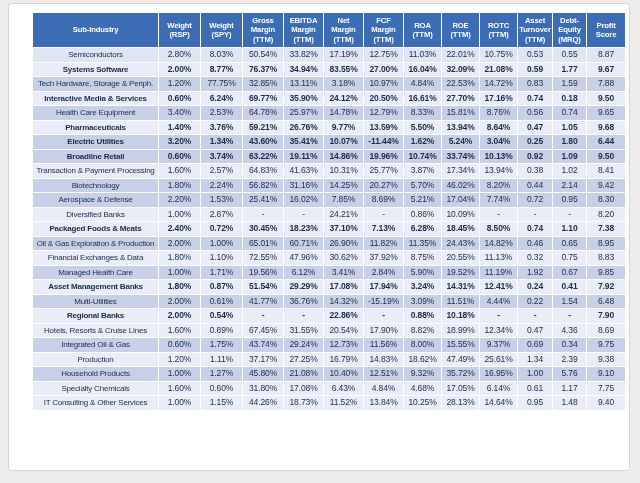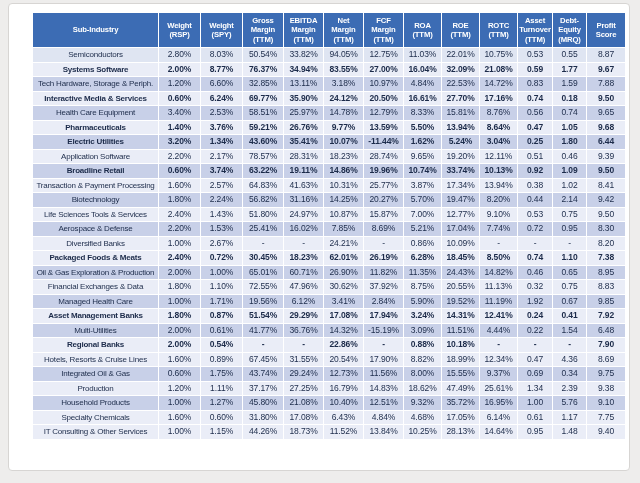--- a/index.html
+++ b/index.html
@@ -98,21 +98,21 @@
           <th>Profit<br>Score</th>
         </tr>
       </thead>
     <tbody>
         <tr class="band-mid">
           <td class="name">Semiconductors</td>
           <td>2.80%</td>
           <td>8.03%</td>
           <td>50.54%</td>
           <td>33.82%</td>
-          <td>94.05%</td>
+          <td>17.19%</td>
           <td>12.75%</td>
           <td>11.03%</td>
           <td>22.01%</td>
           <td>10.75%</td>
           <td>0.53</td>
           <td>0.55</td>
           <td>8.87</td>
         </tr>
         <tr class="band-light bold">
           <td class="name">Systems Software</td>
@@ -125,21 +125,21 @@
           <td>16.04%</td>
           <td>32.09%</td>
           <td>21.08%</td>
           <td>0.59</td>
           <td>1.77</td>
           <td>9.67</td>
         </tr>
         <tr class="band-dark">
           <td class="name">Tech Hardware, Storage &amp; Periph.</td>
           <td>1.20%</td>
-          <td>6.60%</td>
+          <td>77.75%</td>
           <td>32.85%</td>
           <td>13.11%</td>
           <td>3.18%</td>
           <td>10.97%</td>
           <td>4.84%</td>
           <td>22.53%</td>
           <td>14.72%</td>
           <td>0.83</td>
           <td>1.59</td>
           <td>7.88</td>
@@ -156,21 +156,21 @@
           <td>27.70%</td>
           <td>17.16%</td>
           <td>0.74</td>
           <td>0.18</td>
           <td>9.50</td>
         </tr>
         <tr class="band-dark">
           <td class="name">Health Care Equipment</td>
           <td>3.40%</td>
           <td>2.53%</td>
-          <td>58.51%</td>
+          <td>64.78%</td>
           <td>25.97%</td>
           <td>14.78%</td>
           <td>12.79%</td>
           <td>8.33%</td>
           <td>15.81%</td>
           <td>8.76%</td>
           <td>0.56</td>
           <td>0.74</td>
           <td>9.65</td>
         </tr>
@@ -197,35 +197,20 @@
           <td>35.41%</td>
           <td>10.07%</td>
           <td>-11.44%</td>
           <td>1.62%</td>
           <td>5.24%</td>
           <td>3.04%</td>
           <td>0.25</td>
           <td>1.80</td>
           <td>6.44</td>
         </tr>
-        <tr class="band-light">
-          <td class="name">Application Software</td>
-          <td>2.20%</td>
-          <td>2.17%</td>
-          <td>78.57%</td>
-          <td>28.31%</td>
-          <td>18.23%</td>
-          <td>28.74%</td>
-          <td>9.65%</td>
-          <td>19.20%</td>
-          <td>12.11%</td>
-          <td>0.51</td>
-          <td>0.46</td>
-          <td>9.39</td>
-        </tr>
         <tr class="band-dark bold">
           <td class="name">Broadline Retail</td>
           <td>0.60%</td>
           <td>3.74%</td>
           <td>63.22%</td>
           <td>19.11%</td>
           <td>14.86%</td>
           <td>19.96%</td>
           <td>10.74%</td>
           <td>33.74%</td>
@@ -251,40 +236,25 @@
         </tr>
         <tr class="band-dark">
           <td class="name">Biotechnology</td>
           <td>1.80%</td>
           <td>2.24%</td>
           <td>56.82%</td>
           <td>31.16%</td>
           <td>14.25%</td>
           <td>20.27%</td>
           <td>5.70%</td>
-          <td>19.47%</td>
+          <td>46.02%</td>
           <td>8.20%</td>
           <td>0.44</td>
           <td>2.14</td>
           <td>9.42</td>
-        </tr>
-        <tr class="band-light">
-          <td class="name">Life Sciences Tools &amp; Services</td>
-          <td>2.40%</td>
-          <td>1.43%</td>
-          <td>51.80%</td>
-          <td>24.97%</td>
-          <td>10.87%</td>
-          <td>15.87%</td>
-          <td>7.00%</td>
-          <td>12.77%</td>
-          <td>9.10%</td>
-          <td>0.53</td>
-          <td>0.75</td>
-          <td>9.50</td>
         </tr>
         <tr class="band-dark">
           <td class="name">Aerospace &amp; Defense</td>
           <td>2.20%</td>
           <td>1.53%</td>
           <td>25.41%</td>
           <td>16.02%</td>
           <td>7.85%</td>
           <td>8.69%</td>
           <td>5.21%</td>
@@ -308,22 +278,22 @@
           <td>-</td>
           <td>-</td>
           <td>8.20</td>
         </tr>
         <tr class="band-light bold">
           <td class="name">Packaged Foods &amp; Meats</td>
           <td>2.40%</td>
           <td>0.72%</td>
           <td>30.45%</td>
           <td>18.23%</td>
-          <td>62.01%</td>
-          <td>26.19%</td>
+          <td>37.10%</td>
+          <td>7.13%</td>
           <td>6.28%</td>
           <td>18.45%</td>
           <td>8.50%</td>
           <td>0.74</td>
           <td>1.10</td>
           <td>7.38</td>
         </tr>
         <tr class="band-dark">
           <td class="name">Oil &amp; Gas Exploration &amp; Production</td>
           <td>2.00%</td>

